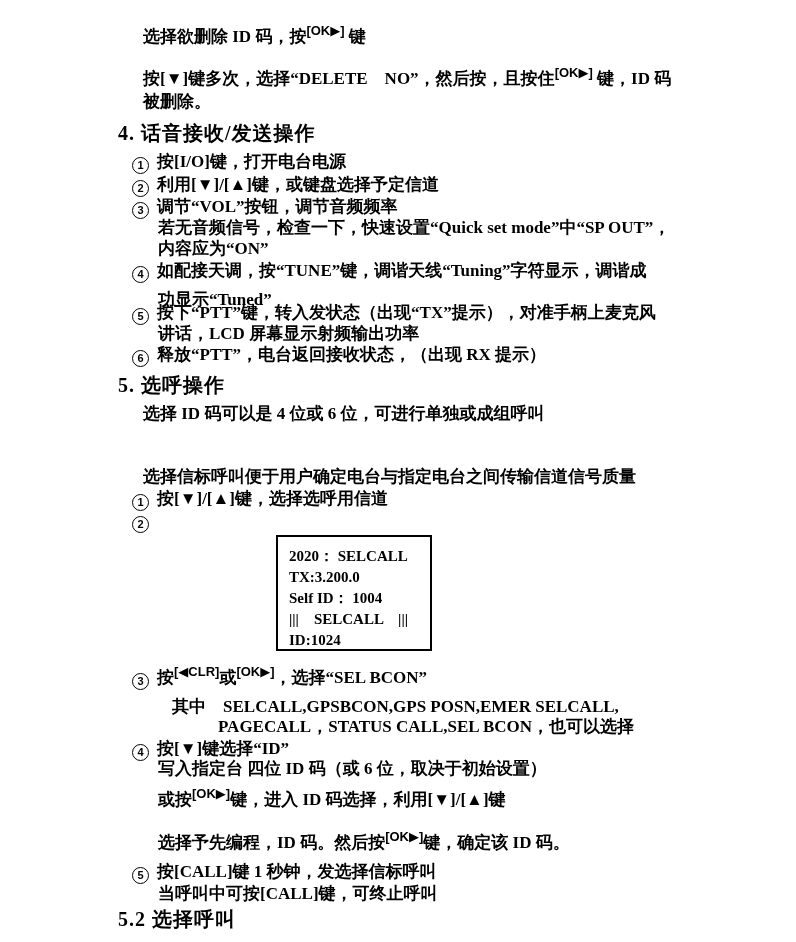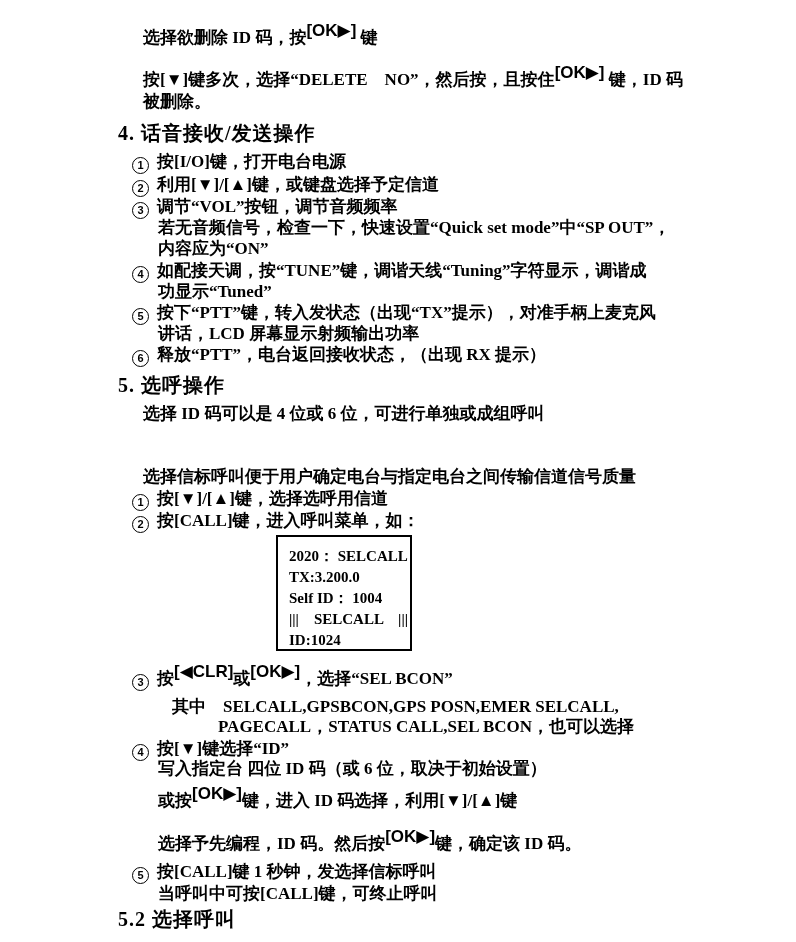--- a/index.html
+++ b/index.html
@@ -28,27 +28,27 @@
   .cnum{
     display:inline-flex;align-items:center;justify-content:center;
     width:15px;height:15px;
     border:1.5px solid #000;border-radius:50%;
     font-family:"Liberation Sans","DejaVu Sans",sans-serif;
     font-size:11px;font-weight:bold;line-height:1;
     margin-right:8px;vertical-align:-2px;
   }
   .key{
     font-family:"Liberation Sans","DejaVu Sans",sans-serif;
-    font-size:17px;font-weight:bold;
+    font-size:13px;font-weight:bold;
     vertical-align:7px;
     letter-spacing:0;
   }
   .lcd-box{
     position:absolute;left:276px;top:535px;
-    width:136px;height:116px;
+    width:156px;height:116px;
     border:2px solid #000;
     box-sizing:border-box;
     padding:9px 0 0 11px;
   }
   .lcd-line{
     font-size:15px;line-height:21px;white-space:nowrap;
   }
 </style>
 </head>
 <body>
@@ -76,21 +76,21 @@
       </span><span>调节“VOL”按钮，调节音频频率</span></div>
 
   <div class="ln x-cont" style="top:217px"><span>若无音频信号，检查一下，快速设置“Quick set mode”中“SP OUT”，</span></div>
 
   <div class="ln x-cont" style="top:238px"><span>内容应为“ON”</span></div>
 
   <div class="ln x-item" style="top:260px"><span class="cnum">
         <span>4</span>
       </span><span>如配接天调，按“TUNE”键，调谐天线“Tuning”字符显示，调谐成</span></div>
 
-  <div class="ln x-cont" style="top:281px"><span>功显示“Tuned”</span></div>
+  <div class="ln x-cont" style="top:289px"><span>功显示“Tuned”</span></div>
 
   <div class="ln x-item" style="top:302px"><span class="cnum">
         <span>5</span>
       </span><span>按下“PTT”键，转入发状态（出现“TX”提示），对准手柄上麦克风</span></div>
 
   <div class="ln x-cont" style="top:323px"><span>讲话，LCD 屏幕显示射频输出功率</span></div>
 
   <div class="ln x-item" style="top:344px"><span class="cnum">
         <span>6</span>
       </span><span>释放“PTT”，电台返回接收状态，（出现 RX 提示）</span></div>
@@ -101,21 +101,21 @@
 
 
   <div class="ln x-para" style="top:466px"><span>选择信标呼叫便于用户确定电台与指定电台之间传输信道信号质量</span></div>
 
   <div class="ln x-item" style="top:488px"><span class="cnum">
         <span>1</span>
       </span><span>按[▼]/[▲]键，选择选呼用信道</span></div>
 
   <div class="ln x-item" style="top:510px"><span class="cnum">
         <span>2</span>
-      </span><span>按[CALL]键，进入呼叫菜单，如：</span></div>
+      </span></div>
 
   <div class="lcd-box">
     <div class="lcd-line"><span>2020： SELCALL</span></div>
     <div class="lcd-line"><span>TX:3.200.0</span></div>
     <div class="lcd-line"><span>Self ID： 1004</span></div>
     <div class="lcd-line"><span>|||　SELCALL　|||</span></div>
     <div class="lcd-line"><span>ID:1024</span></div>
   </div>
 
   <div class="ln x-item" style="top:661px"><span class="cnum">

